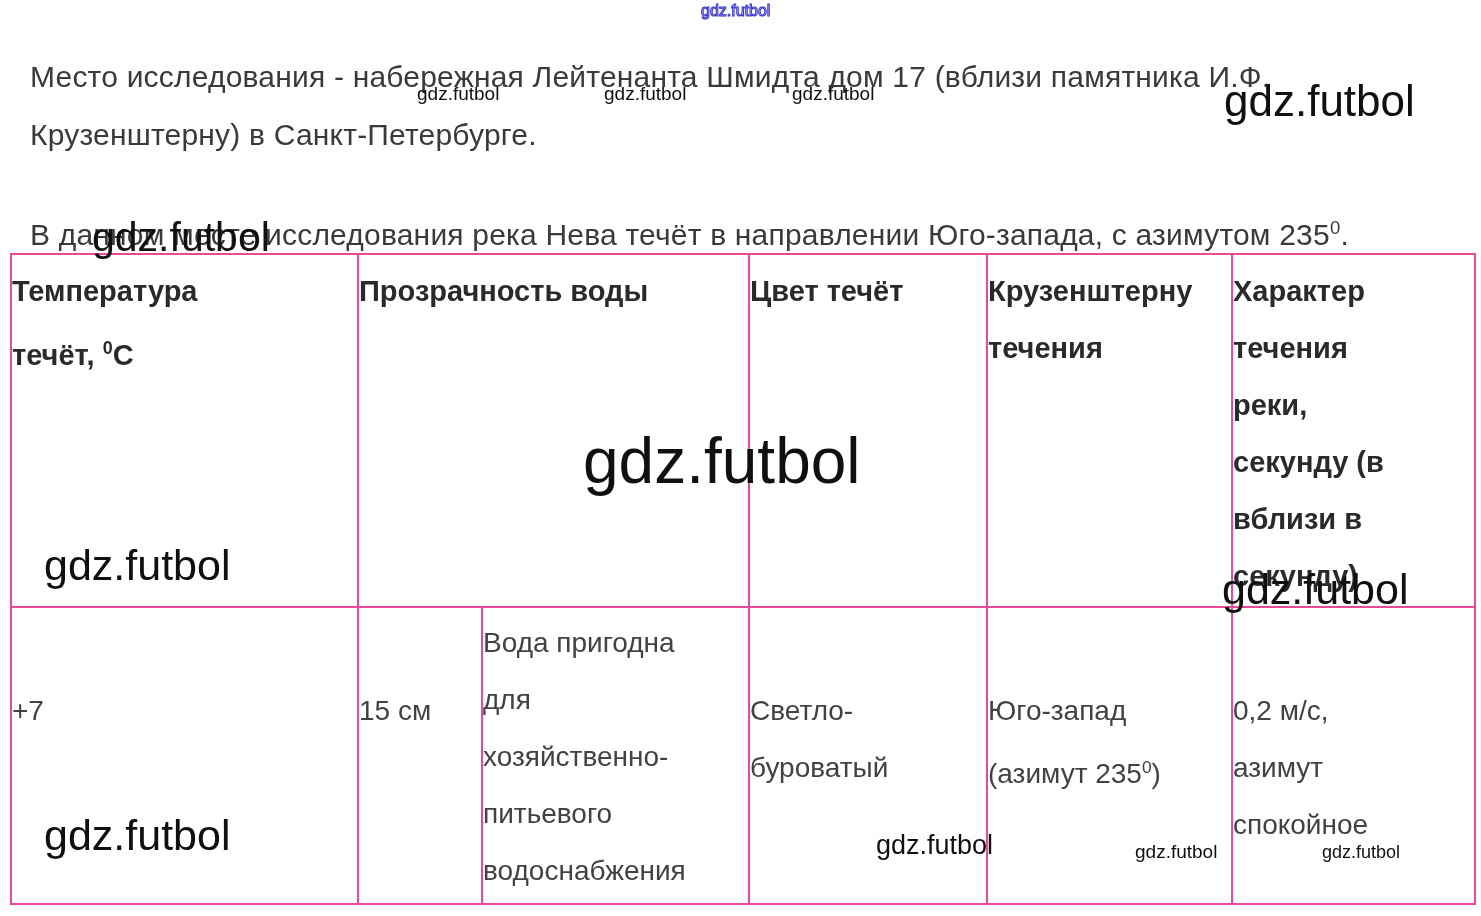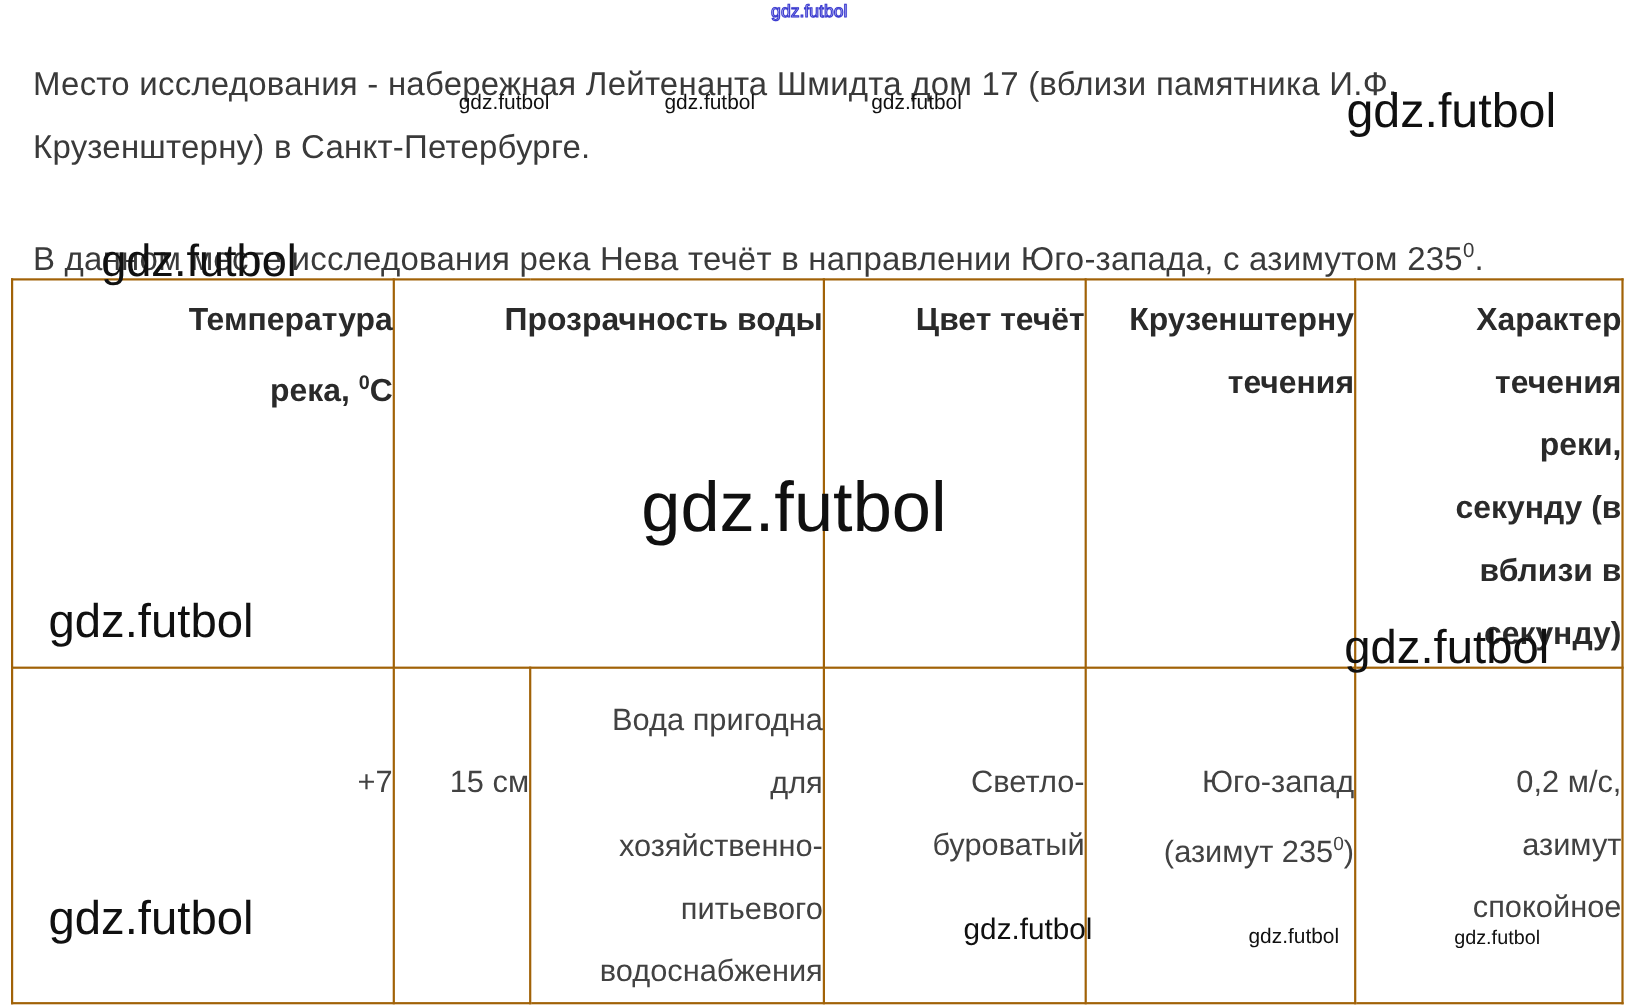--- a/index.html
+++ b/index.html
@@ -24,42 +24,42 @@
 
   table.data-table {
     position: absolute;
     left: 10px;
     top: 253px;
     width: 1464px;
     border-collapse: collapse;
     table-layout: fixed;
   }
   table.data-table th, table.data-table td {
-    border: 2px solid #a16207;
+    border: 2px solid #ec4899;
     vertical-align: top;
-    text-align: right;
+    text-align: left;
     background: transparent;
   }
   tr.hdr { height: 353px; }
   tr.body { height: 297px; }
   th {
     font-weight: bold;
     color: #2a2a2a;
     font-size: 29px;
     line-height: 57px;
     padding-top: 8px;
   }
   td {
     font-weight: normal;
     color: #424242;
     font-size: 28px;
     line-height: 57px;
   }
   td.pad-mid { padding-top: 74px; }
-  td.pad-top { padding-top: 18px; }
+  td.pad-top { padding-top: 6px; }
   th sup, td sup { font-size: 0.62em; vertical-align: super; }
 
   .wm {
     position: absolute;
     font-weight: normal;
     color: #101010;
     line-height: 1.05;
     white-space: nowrap;
   }
   .wm-blue {
@@ -86,21 +86,21 @@
       <col style="width:124px">
       <col style="width:267px">
       <col style="width:238px">
       <col style="width:245px">
       <col style="width:243px">
     </colgroup>
     <tbody>
         <tr class="hdr">
       <th>
         <div>Температура</div>
-        <div><span>река, </span><sup>0</sup><span>С</span></div>
+        <div><span>течёт, </span><sup>0</sup><span>С</span></div>
       </th>
       <th colspan="2">Прозрачность воды</th>
       <th>Цвет течёт</th>
       <th>
         <div>Крузенштерну</div>
         <div>течения</div>
       </th>
       <th>
         <div>Характер</div>
         <div>течения</div>

